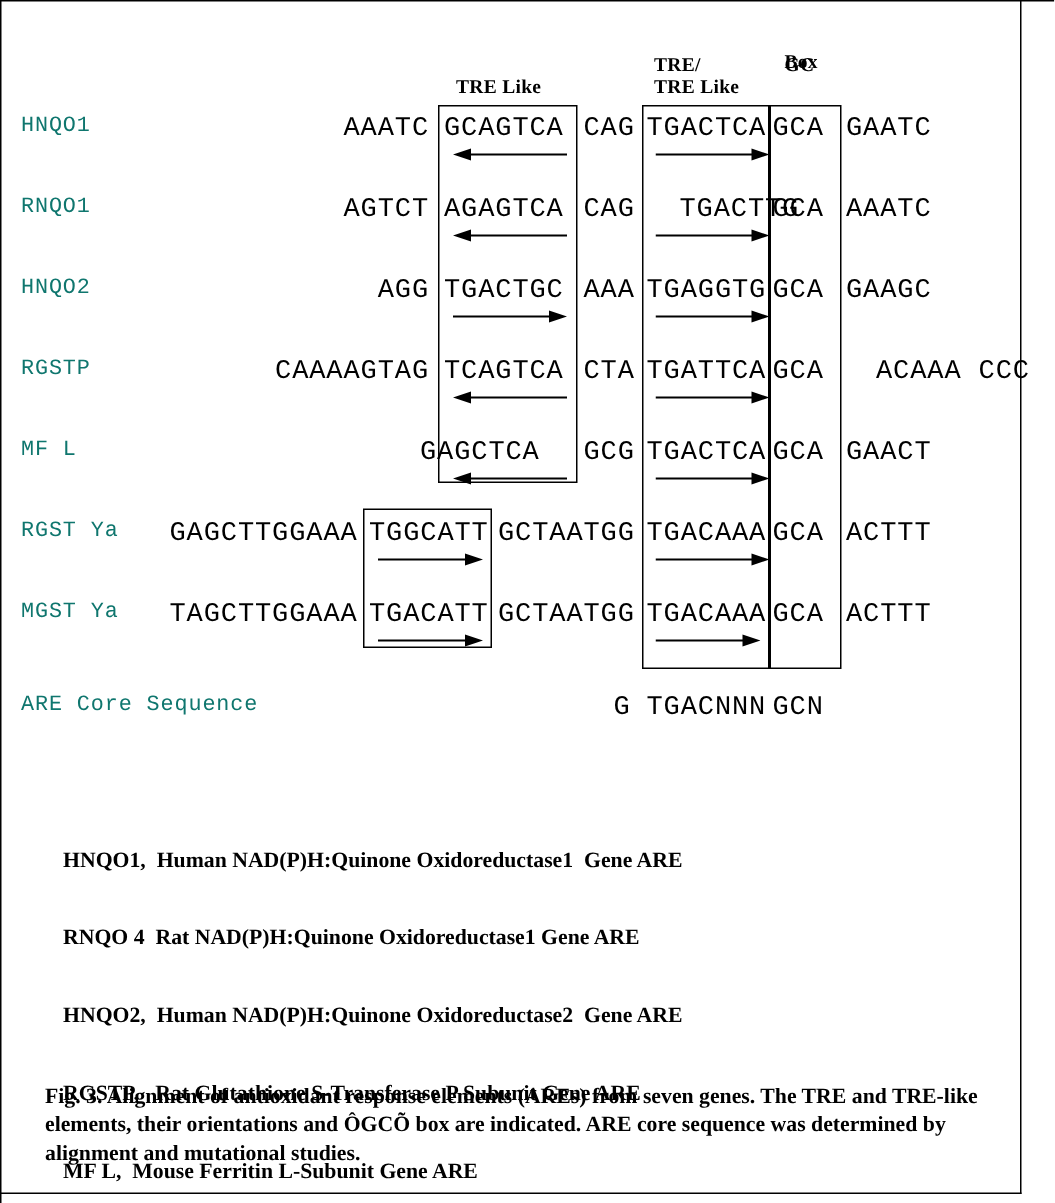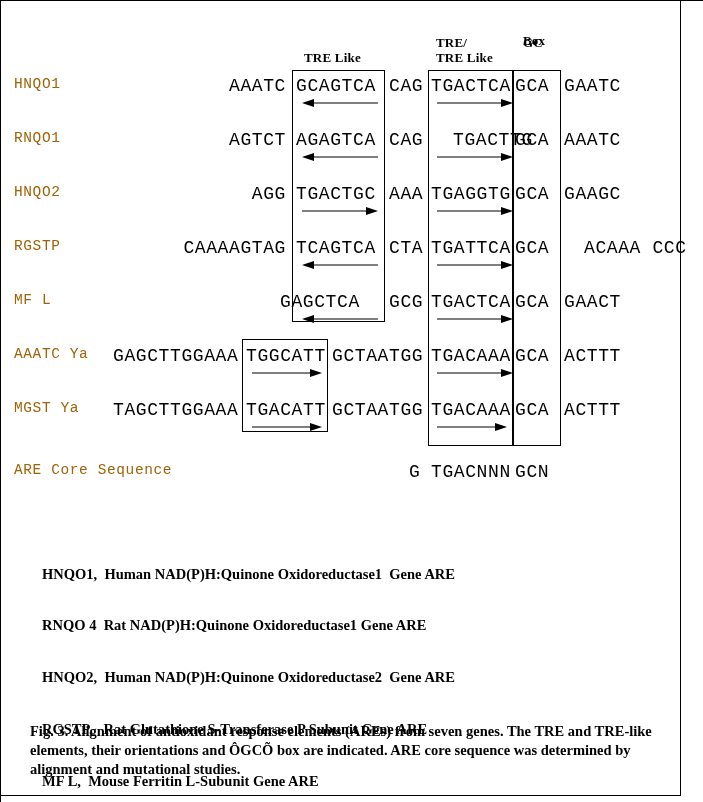--- a/index.html
+++ b/index.html
@@ -71,21 +71,21 @@
     width: 680px;
     height: 54px;
   }
   .gene-label {
     position: absolute;
     left: 14px;
     top: 0;
     font-family: "Liberation Mono", monospace;
     font-size: 14.5px;
     letter-spacing: 0.6px;
-    color: #a16207;
+    color: #0f766e;
     white-space: pre;
   }
   .seq {
     position: absolute;
     top: 0;
     font-family: "Liberation Mono", monospace;
     font-size: 18px;
     letter-spacing: 0.6px;
     color: #000;
     white-space: pre;
@@ -244,21 +244,21 @@
       <line x1="8" y1="6" x2="76" y2="6" stroke="#000" stroke-width="1.2"></line>
       <polygon points="0,6 12,2 12,10" fill="#000"></polygon>
     </svg>
     <svg class="arrow" style="left:437px;" width="76" height="12">
       <line x1="0" y1="6" x2="68" y2="6" stroke="#000" stroke-width="1.2"></line>
       <polygon points="76,6 64,2 64,10" fill="#000"></polygon>
     </svg>
   </div>
 
   <div class="row" style="top:346px;">
-    <div class="gene-label">AAATC Ya</div>
+    <div class="gene-label">RGST Ya</div>
     <div class="seq" style="left:113px;">GAGCTTGGAAA</div>
     <div class="seq" style="left:246px;">TGGCATT</div>
     <div class="seq" style="left:332px;">GCTAATGG</div>
     <div class="seq" style="left:431px;">TGACAAA</div>
     <div class="seq" style="left:515px;">GCA</div>
     <div class="seq" style="left:564px;">ACTTT</div>
     <svg class="arrow" style="left:252px;" width="70" height="12">
       <line x1="0" y1="6" x2="62" y2="6" stroke="#000" stroke-width="1.2"></line>
       <polygon points="70,6 58,2 58,10" fill="#000"></polygon>
     </svg>

